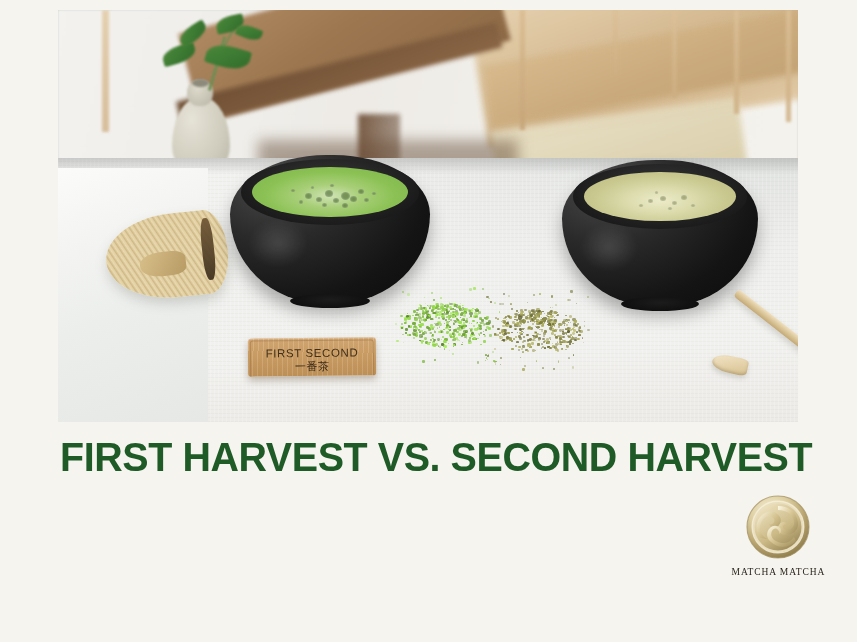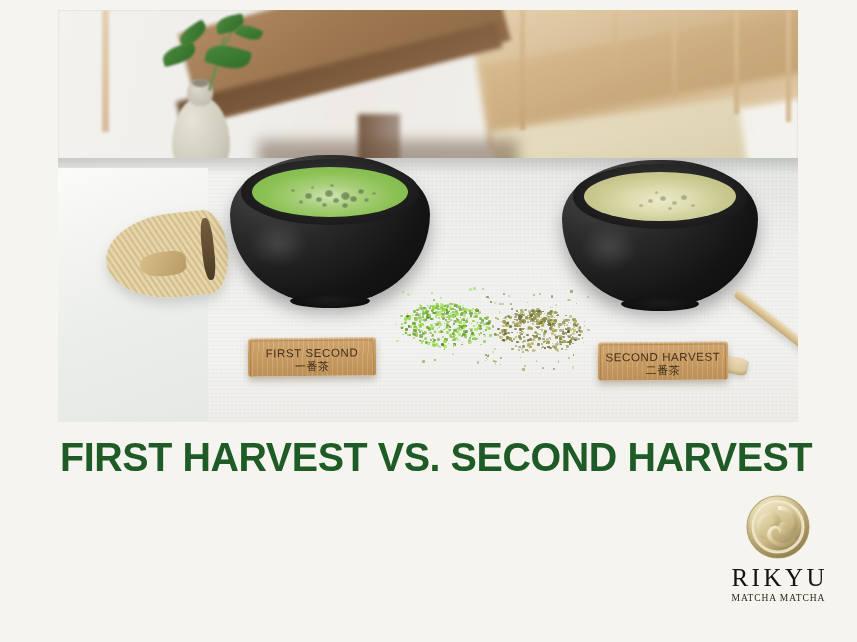--- a/index.html
+++ b/index.html
@@ -1513,26 +1513,20 @@
       <div class="handle"></div>
       <div class="bowl-end"></div>
     </div>
 
     <div class="plaque" id="plaque-first">
       <div class="plaque-inner">
         <span class="en">FIRST SECOND</span>
         <span class="jp">一番茶</span>
       </div>
     </div>
-    <div class="plaque" id="plaque-second">
-      <div class="plaque-inner">
-        <span class="en">SECOND HARVEST</span>
-        <span class="jp">二番茶</span>
-      </div>
-    </div>
 
   </div>
 
   <div id="headline">FIRST HARVEST VS. SECOND HARVEST</div>
 
   <div id="logo">
     <svg id="logo-mark" viewBox="0 0 132 66">
       <defs>
         <radialGradient id="gRing" cx="38%" cy="28%" r="78%">
           <stop offset="0%" stop-color="#fbf4dd"></stop>
@@ -1555,17 +1549,16 @@
       <circle cx="66" cy="33" r="25.5" fill="#e9dfbe"></circle>
       <circle cx="66" cy="33" r="23.5" fill="url(#gInner)"></circle>
       <g fill="url(#gSwirl)">
         <path d="M66 12 C78 12 86 20 86 30 C86 37 80 41 74 41 C69 41 66 38 66 34 C66 30 69 28 72 28 C74 28 75 29 75 31 C73 30 71 31 71 33 C71 35 73 36 75 36 C79 36 82 33 82 29 C82 21 75 16 66 16 Z"></path>
         <path d="M48 44 C42 35 44 24 53 19 C59 16 65 18 68 23 C70 27 68 31 65 33 C61 35 58 33 57 30 C59 31 61 30 62 28 C63 26 62 24 60 23 C56 21 52 23 50 27 C46 34 48 41 55 45 Z"></path>
         <path d="M84 47 C77 54 66 55 59 48 C54 44 54 38 58 34 C61 31 65 31 68 34 C70 36 69 39 67 40 C68 38 67 36 65 35 C63 34 61 35 60 37 C58 41 60 45 64 47 C71 51 78 49 82 43 Z"></path>
       </g>
       <circle cx="66" cy="33" r="31" fill="none" stroke="#a3905f" stroke-width="1.1" opacity=".75"></circle>
       <circle cx="66" cy="33" r="25.8" fill="none" stroke="#f6efd8" stroke-width="1.4" opacity=".85"></circle>
     </svg>
-    <div id="logo-word">RIKYU</div>
     <div id="logo-tag">MATCHA MATCHA</div>
   </div>
 
 </div>
 
 </body></html>

